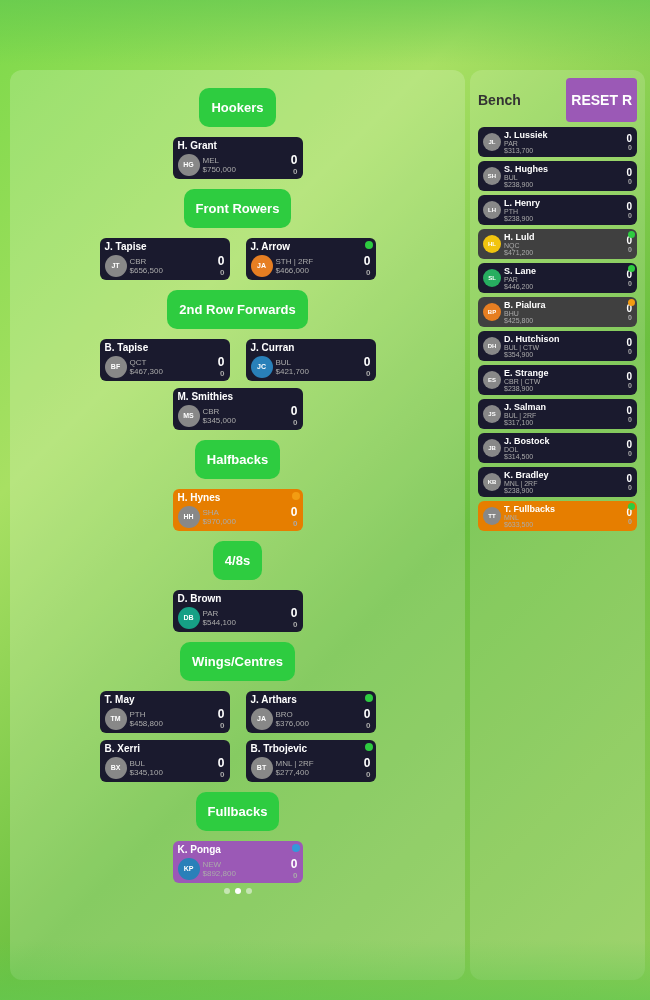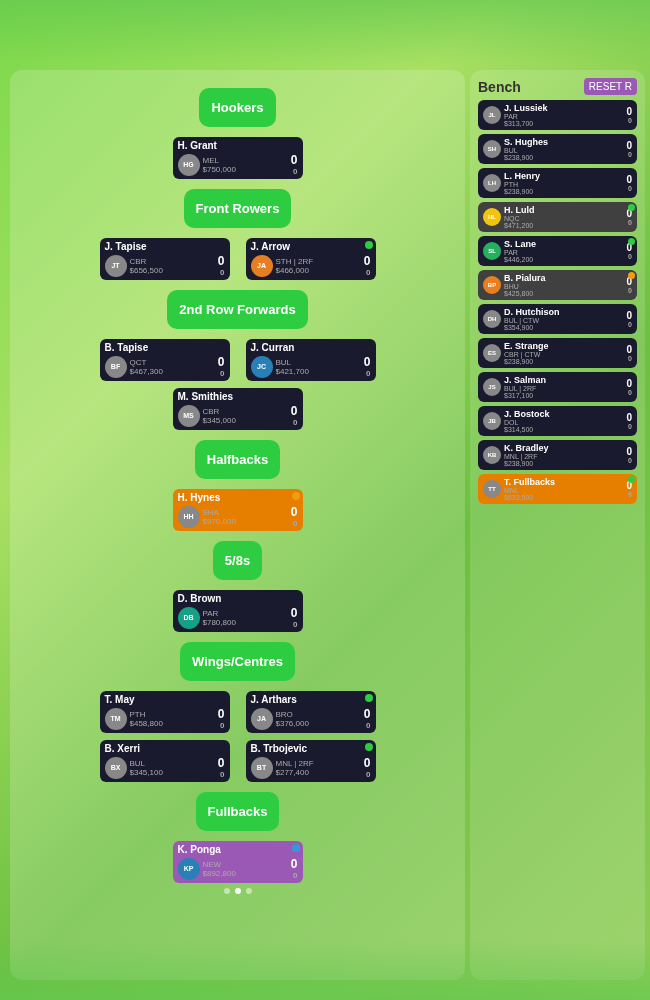--- a/index.html
+++ b/index.html
@@ -144,24 +144,24 @@
       margin-bottom: 5px;
     }
     .bench-label {
       color: #333;
       font-size: 14px;
       font-weight: bold;
     }
     .reset-btn {
       background: #9b59b6;
       color: white;
-      font-size: 10px;
-      font-weight: normal;
+      font-size: 14px;
+      font-weight: bold;
       border-radius: 4px;
-      padding: 3px 5px;
+      padding: 14px 5px;
     }
     .bench-player {
       background: #1a1a2e;
       border-radius: 6px;
       padding: 3px 5px;
       margin-bottom: 4px;
       display: flex;
       align-items: center;
       justify-content: space-between;
       position: relative;
@@ -401,32 +401,32 @@
         </div>
         <div class="player-score">
           <span class="score-val">0</span>
           <span class="score-sub">0</span>
         </div>
       </div>
     </div>
   </div>
 
   <div class="section-center">
-    <span class="section-header">5/8s</span>
+    <span class="section-header">4/8s</span>
   </div>
   <div class="row-players-single">
     <div class="player-card">
       <div class="player-name">D. Brown</div>
       <div class="player-info-row">
         <div class="player-avatar av-teal">
             <div class="avatar-circle">DB</div>
           </div>
         <div class="player-details">
           <div class="player-team">PAR</div>
-          <div class="player-price">$780,800</div>
+          <div class="player-price">$544,100</div>
         </div>
         <div class="player-score">
           <span class="score-val">0</span>
           <span class="score-sub">0</span>
         </div>
       </div>
     </div>
   </div>
 
   <div class="section-center">

